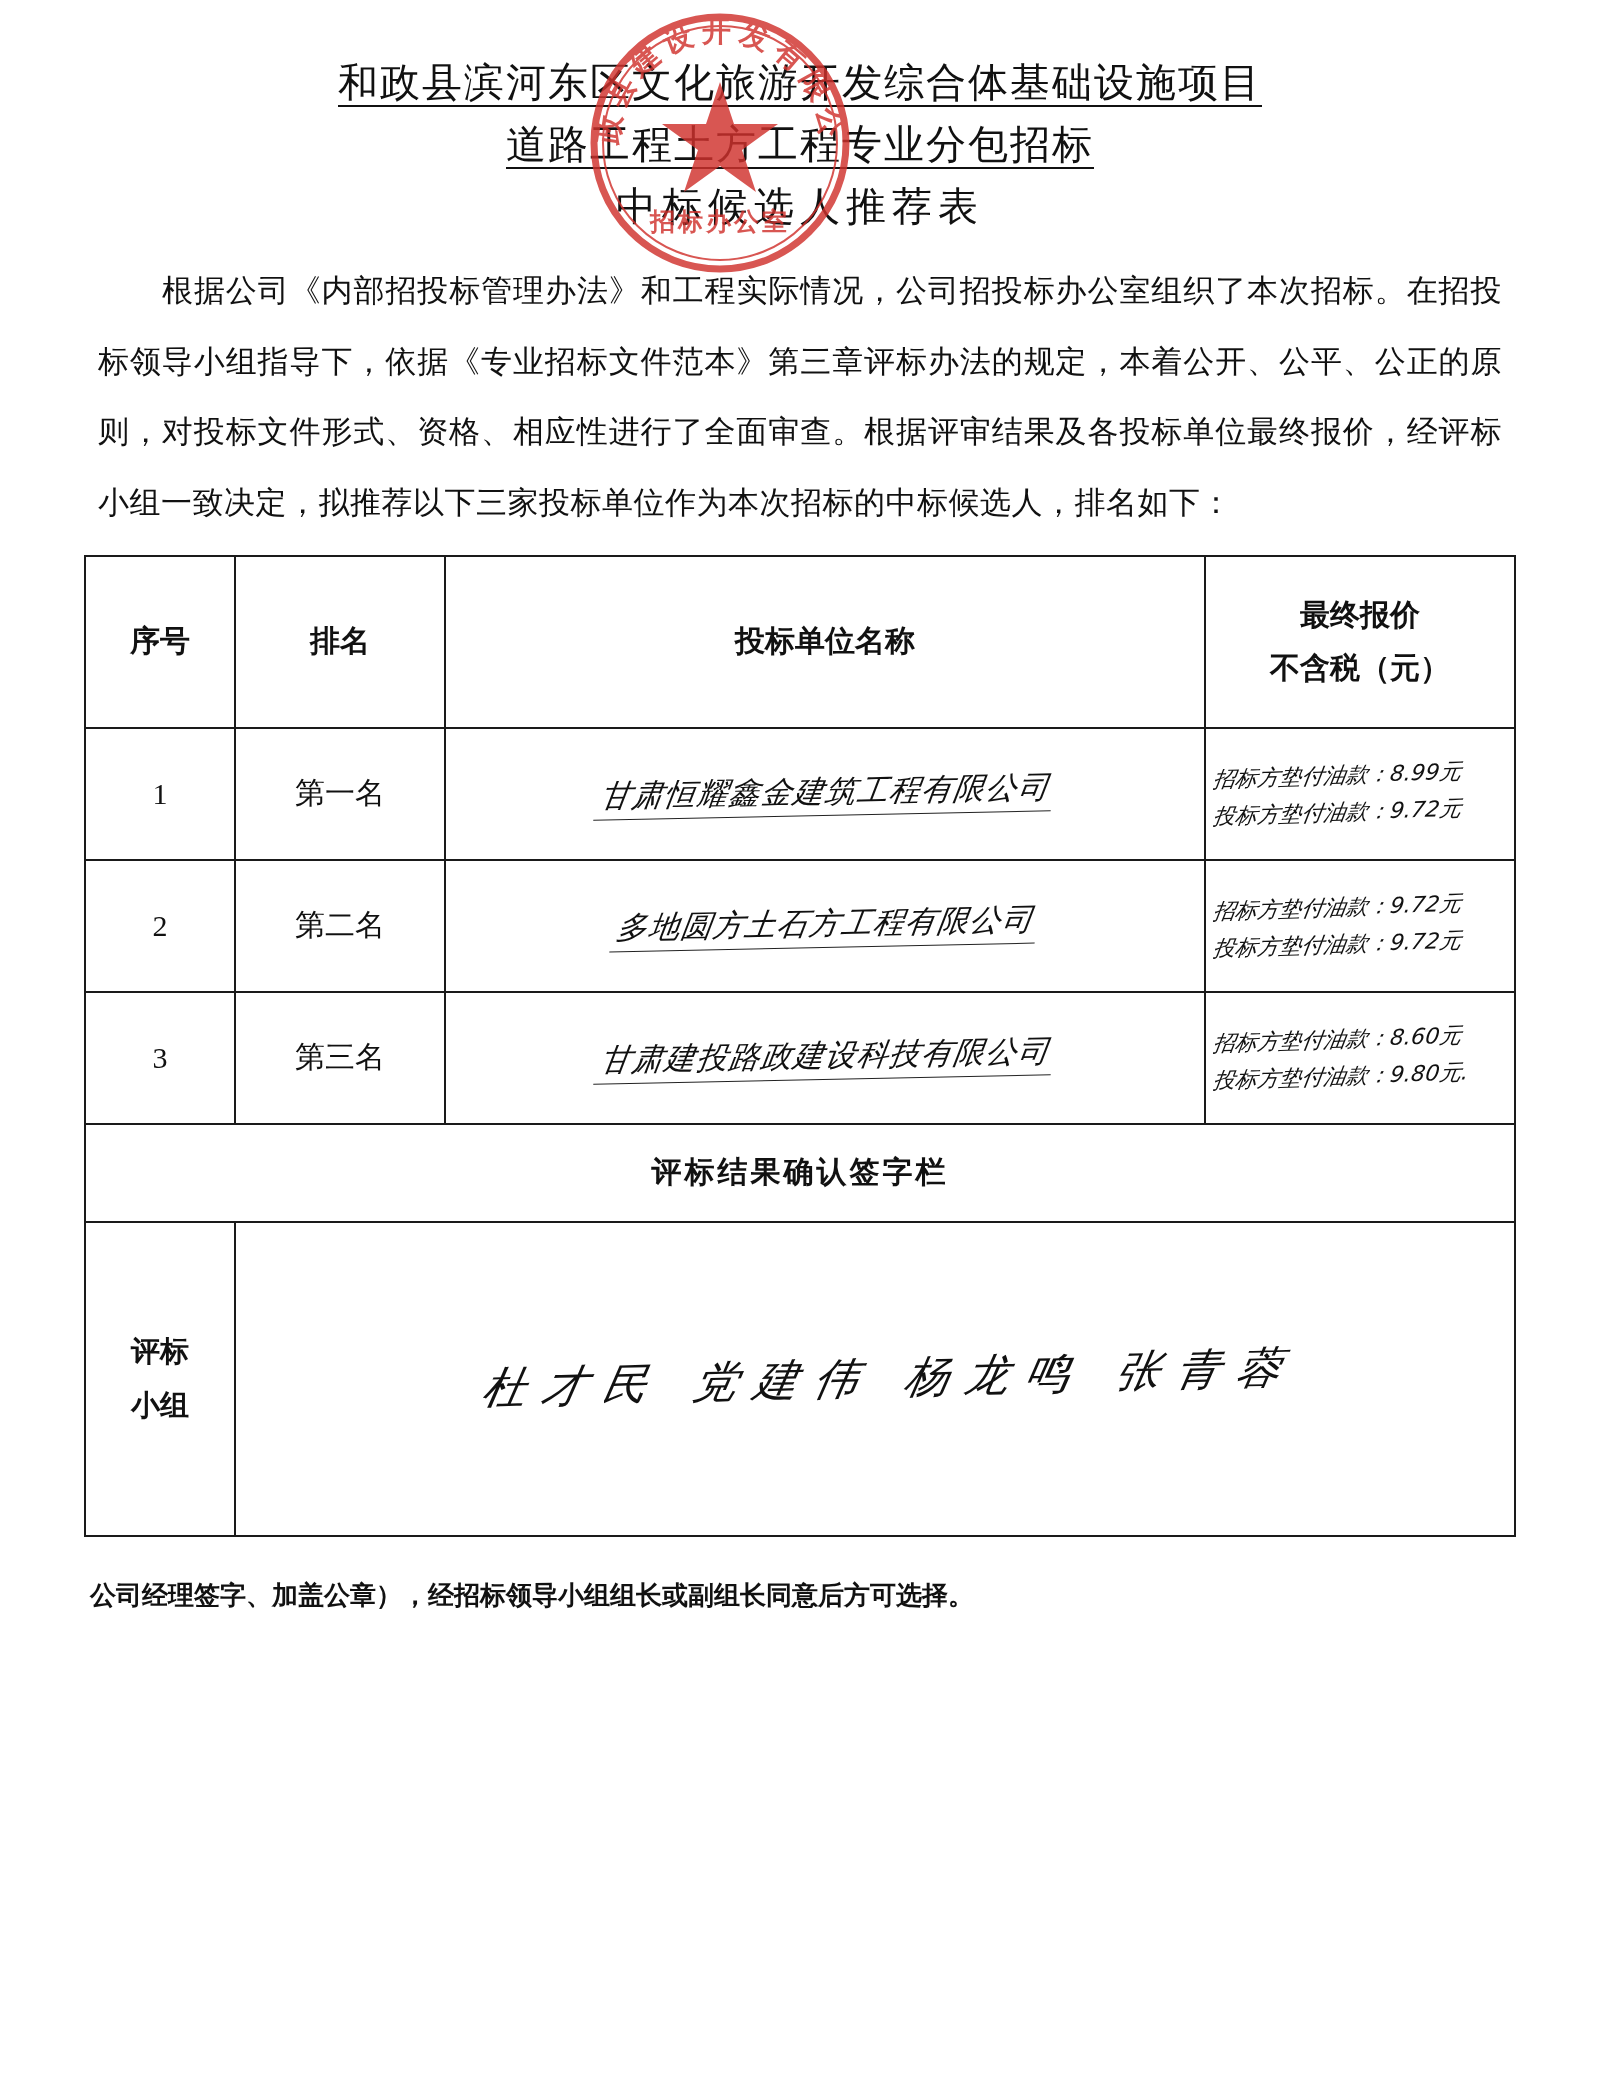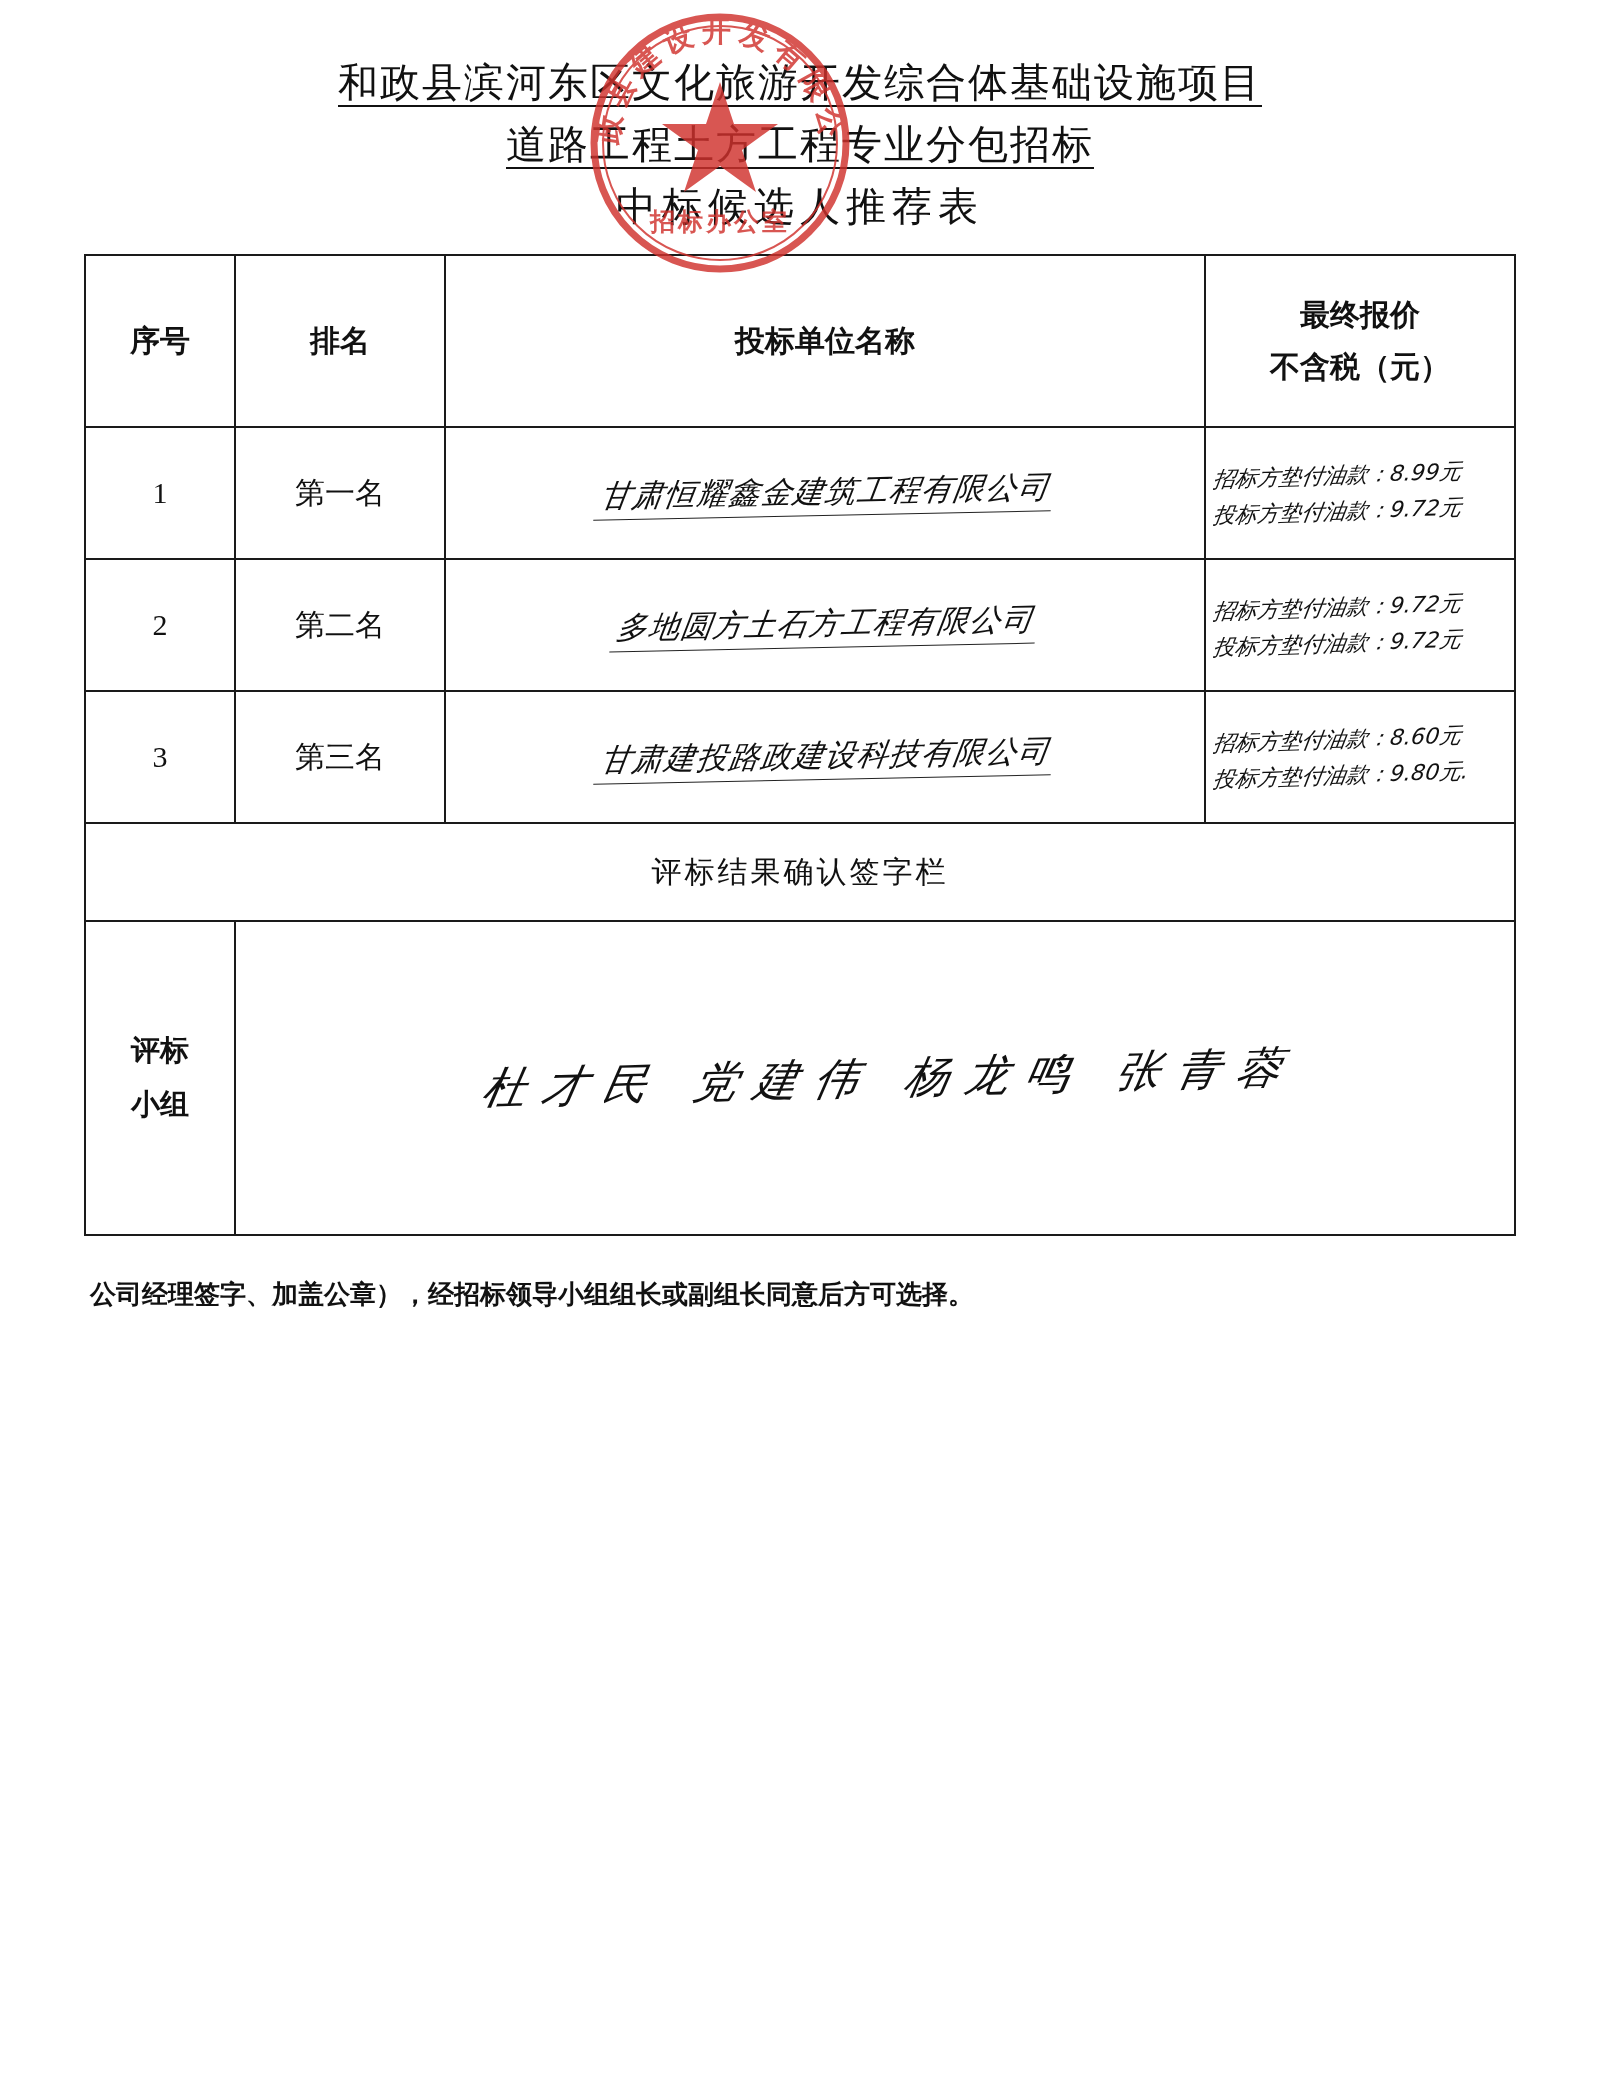--- a/index.html
+++ b/index.html
@@ -125,21 +125,21 @@
     line-height: 1.65;
     transform: skewX(-10deg) rotate(-2deg);
     white-space: nowrap;
     text-align: left;
     padding-left: 4px;
   }
 
   .confirm-row td {
     height: 84px;
     font-size: 32px;
-    font-weight: normal;
+    font-weight: bold;
     letter-spacing: 3px;
   }
 
   .sign-label {
     font-size: 29px;
     font-weight: bold;
     line-height: 1.85;
   }
   .sign-area {
     height: 300px;
@@ -181,20 +181,21 @@
     </text>
     <text x="135" y="222" font-size="25" fill="#d0312d" text-anchor="middle" font-family="'Liberation Serif',serif" font-weight="bold" letter-spacing="3">招标办公室</text>
   </svg>
 
   <div class="title-block">
     <div class="title-line underlined t1">和政县滨河东区文化旅游开发综合体基础设施项目</div><br>
     <div class="title-line underlined t2">道路工程土方工程专业分包招标</div><br>
     <div class="title-line t3">中标候选人推荐表</div>
   </div>
 
+  <div class="body-para">根据公司《内部招投标管理办法》和工程实际情况，公司招投标办公室组织了本次招标。在招投标领导小组指导下，依据《专业招标文件范本》第三章评标办法的规定，本着公开、公平、公正的原则，对投标文件形式、资格、相应性进行了全面审查。根据评审结果及各投标单位最终报价，经评标小组一致决定，拟推荐以下三家投标单位作为本次招标的中标候选人，排名如下：</div>
 
   <div class="tbl-wrap">
     <table class="main">
       <colgroup>
         <col class="col-no">
           <col class="col-rank">
           <col class="col-name">
           <col class="col-price">
       </colgroup>
       <tbody>

